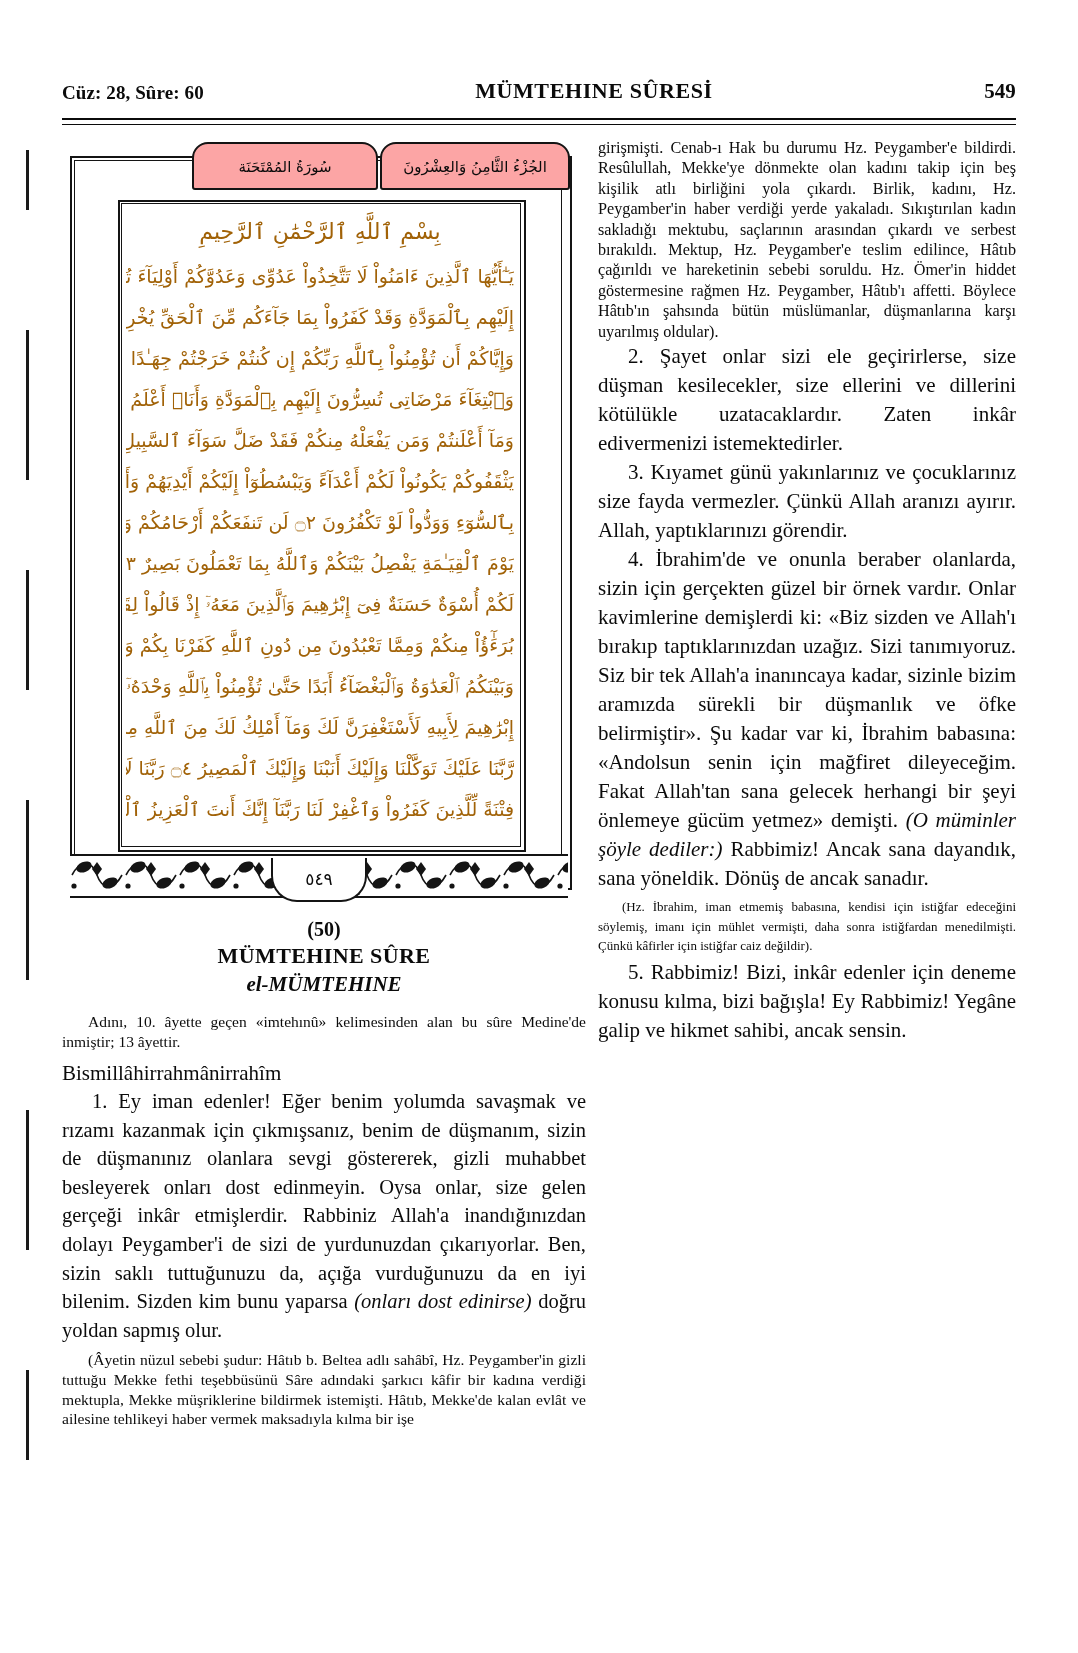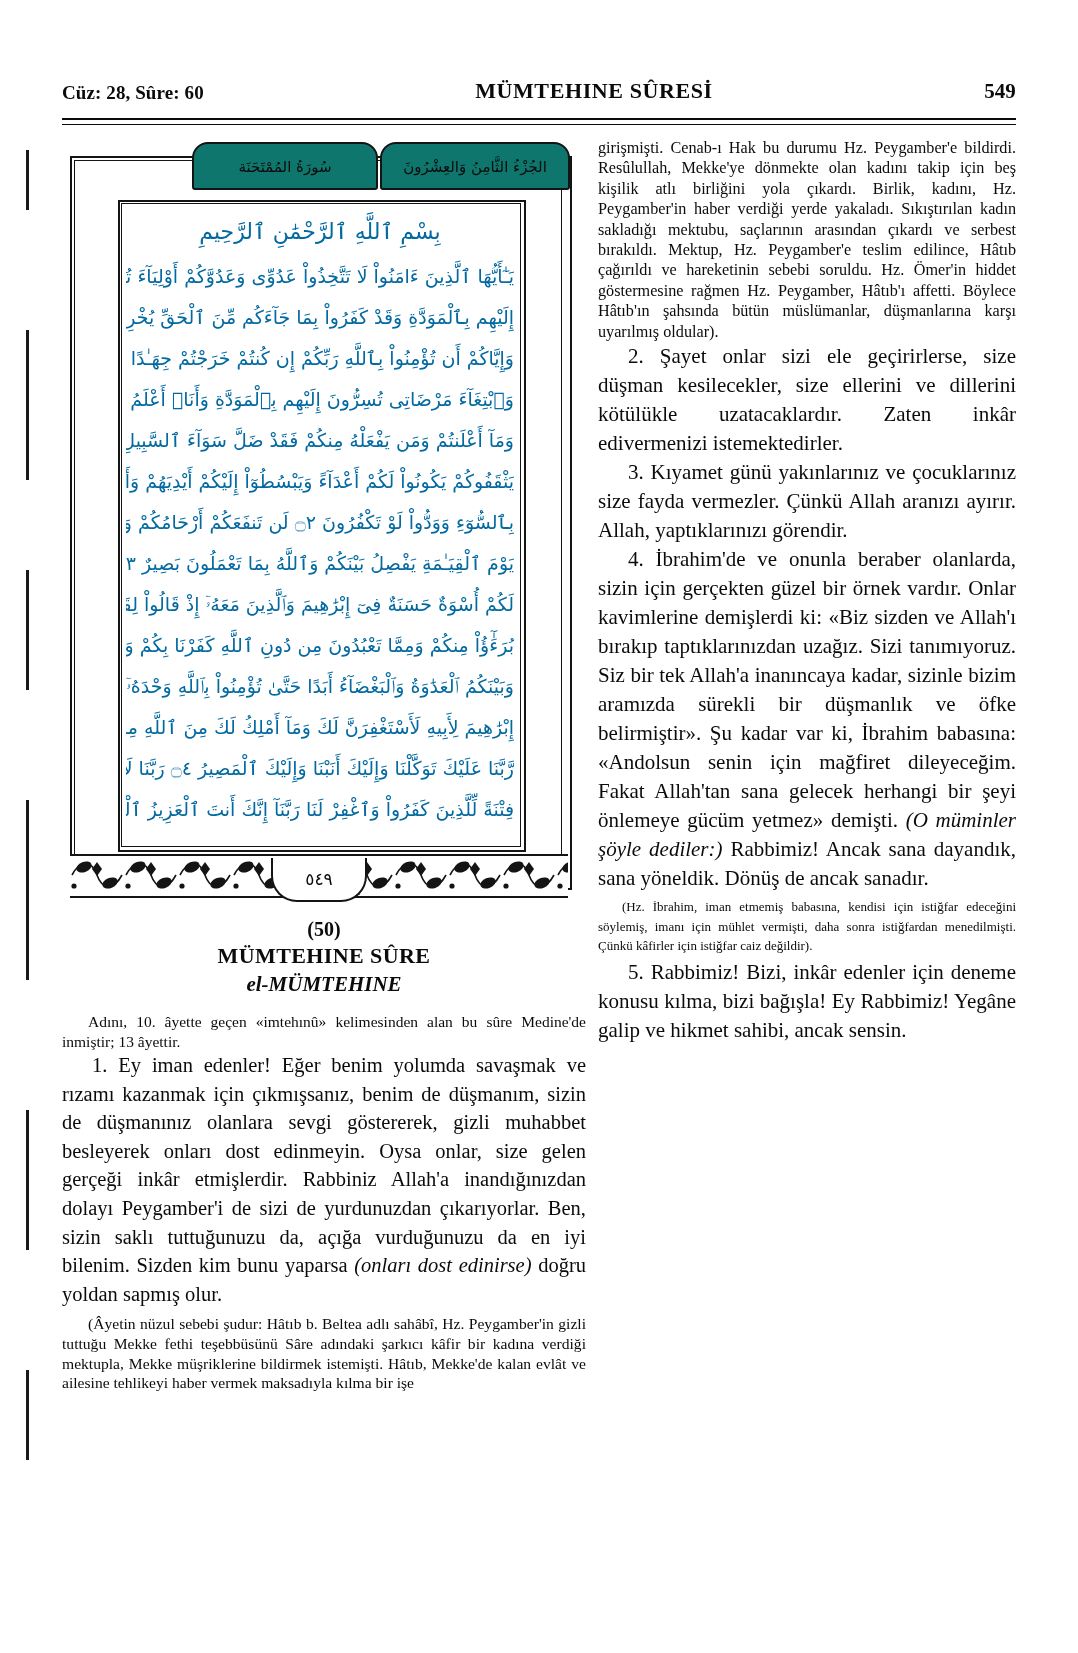--- a/index.html
+++ b/index.html
@@ -65,39 +65,39 @@
     border:2.2px solid #141414;background:#fff;
   }
   .q-inner2{
     position:absolute;left:59px;top:65px;width:398px;height:642px;
     border:0.9px solid #141414;
   }
 
   
   .cart{
     position:absolute;top:4px;height:44px;
-    background:#0f766e;border:2.2px solid #141414;
+    background:#fca5a5;border:2.2px solid #141414;
     border-radius:16px 16px 3px 3px;
     display:flex;align-items:center;justify-content:center;
     direction:rtl;
   }
   .cart-right{left:130px;width:182px;}
   .cart-left{left:318px;width:186px;text-align:center;}
   .cart span{
     font-family:"DejaVu Sans","Liberation Sans",sans-serif;
     font-size:15px;line-height:1;white-space:nowrap;
     transform:translateY(1px);
   }
 
   
   .q-text{
     position:absolute;left:64px;top:72px;width:388px;height:632px;
     direction:rtl;text-align:center;
     font-family:"DejaVu Sans","Liberation Sans",sans-serif;
-    color:#0369a1;
+    color:#a16207;
     overflow:hidden;
   }
   .basmala{
     font-size:22px;line-height:44px;height:46px;letter-spacing:0px;
     white-space:nowrap;
   }
   .ayah-line{
     font-size:19px;line-height:41px;height:41px;
     white-space:nowrap;text-align:justify;
     text-align-last:justify;
@@ -271,20 +271,21 @@
       </div>
 
       <div class="sura-head">
         <div class="sura-num">(50)</div>
         <div class="sura-name">MÜMTEHINE SÛRE</div>
         <div class="sura-latin">el-MÜMTEHINE</div>
       </div>
 
       <div class="sura-note">Adını, 10. âyette geçen «imtehınû» kelimesinden alan bu sûre Medine'de inmiştir; 13 âyettir.</div>
 
+      <div class="bismillah">Bismillâhirrahmânirrahîm</div>
 
       <p class="p"><span>1. Ey iman edenler! Eğer benim yolumda savaşmak ve rızamı kazanmak için çıkmışsanız, benim de düşmanım, sizin de düşmanınız olanlara sevgi göstererek, gizli muhabbet besleyerek onları dost edinmeyin. Oysa onlar, size gelen gerçeği inkâr etmişlerdir. Rabbiniz Allah'a inandığınızdan dolayı Peygamber'i de sizi de yurdunuzdan çıkarıyorlar. Ben, sizin saklı tuttuğunuzu da, açığa vurduğunuzu da en iyi bilenim. Sizden kim bunu yaparsa </span><i>(onları dost edinirse)</i><span> doğru yoldan sapmış olur.</span></p>
 
       <p class="note">(Âyetin nüzul sebebi şudur: Hâtıb b. Beltea adlı sahâbî, Hz. Peygamber'in gizli tuttuğu Mekke fethi teşebbüsünü Sâre adındaki şarkıcı kâfir bir kadına verdiği mektupla, Mekke müşriklerine bildirmek istemişti. Hâtıb, Mekke'de kalan evlât ve ailesine tehlikeyi haber vermek maksadıyla kılma bir işe</p>
     </div>
 
     <div class="col-right">
 
       <p class="rp">girişmişti. Cenab-ı Hak bu durumu Hz. Peygamber'e bildirdi. Resûlullah, Mekke'ye dönmekte olan kadını takip için beş kişilik atlı birliğini yola çıkardı. Birlik, kadını, Hz. Peygamber'in haber verdiği yerde yakaladı. Sıkıştırılan kadın sakladığı mektubu, saçlarının arasından çıkardı ve serbest bırakıldı. Mektup, Hz. Peygamber'e teslim edilince, Hâtıb çağırıldı ve hareketinin sebebi soruldu. Hz. Ömer'in hiddet göstermesine rağmen Hz. Peygamber, Hâtıb'ı affetti. Böylece Hâtıb'ın şahsında bütün müslümanlar, düşmanlarına karşı uyarılmış oldular).</p>
 

